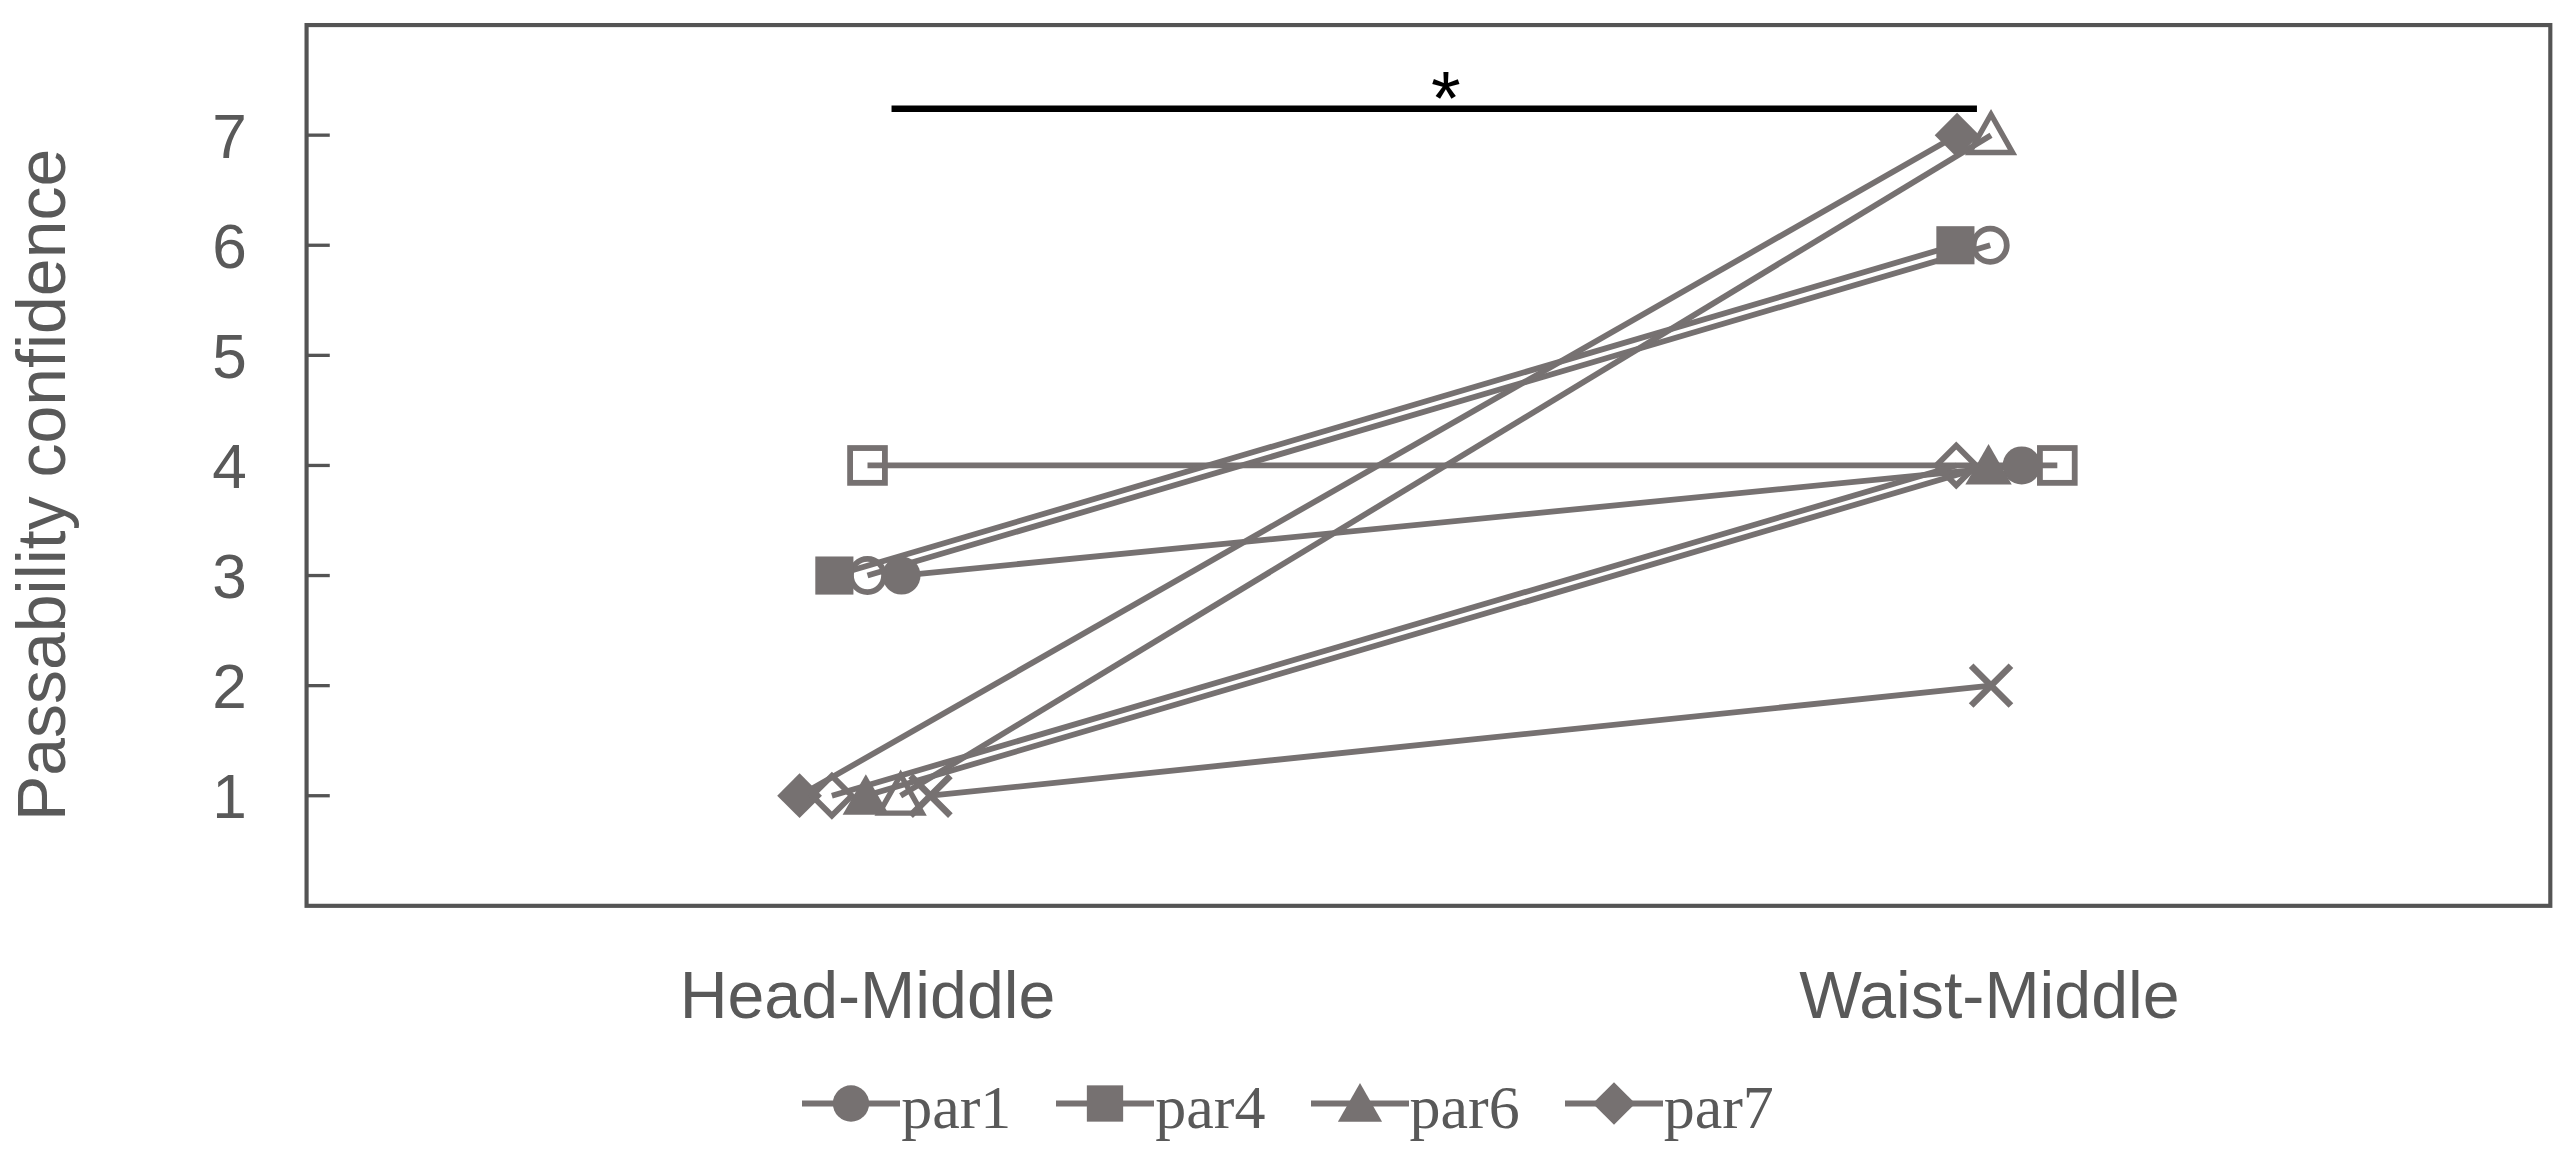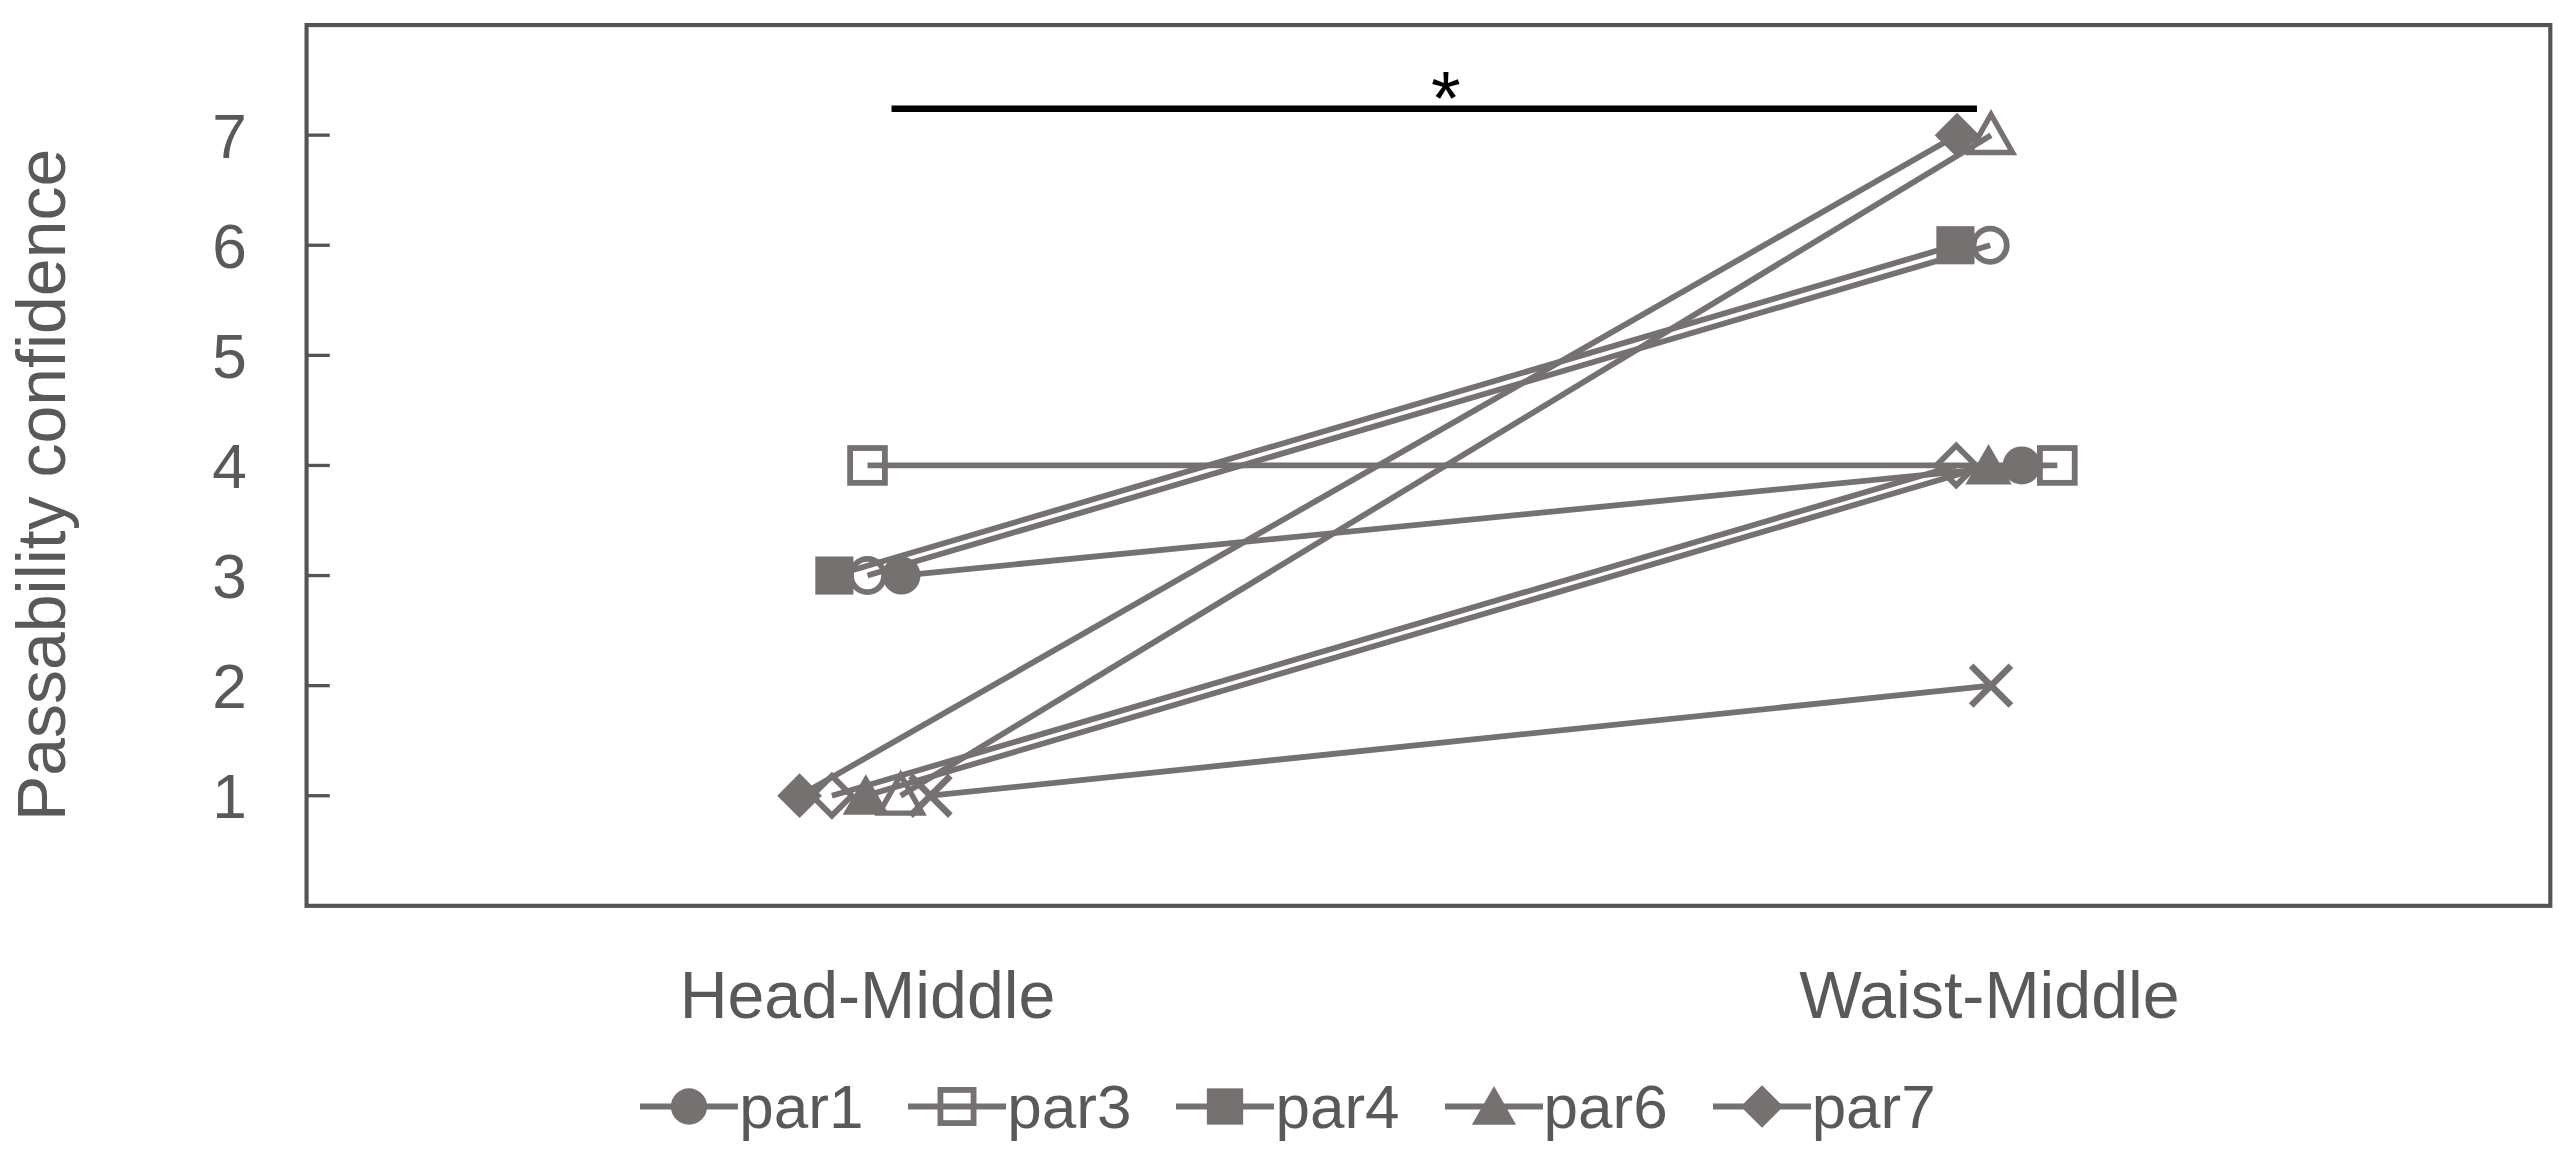--- a/index.html
+++ b/index.html
@@ -9,21 +9,21 @@
     background:#ffffff;
     overflow:hidden;
     font-family:"Liberation Sans", sans-serif;
   }
   .stage svg{position:absolute;left:0;top:0;}
   svg text{font-family:"Liberation Sans", sans-serif;}
   .legend{
     position:absolute;left:0;right:0;top:1061px;height:91px;
     display:flex;justify-content:center;align-items:center;gap:45px;
   }
-  .legend-item{display:flex;align-items:center;gap:1px;}
+  .legend-item{display:flex;align-items:flex-start;gap:1px;font-family:Liberation Serif, serif;}
   .legend-label{font-size:62px;color:#595959;line-height:1;}
 </style>
 </head>
 <body>
 
 <div class="stage">
   <svg id="chart" width="2576" height="1172" viewBox="0 0 3109 1414">
     <text id="y-axis-title" transform="translate(78,585) rotate(-90)" text-anchor="middle" font-size="82" fill="#595959">Passability confidence</text>
     <g id="plot-layer">
         <rect x="370" y="30" width="2708" height="1063" fill="none" stroke="#545454" stroke-width="5"></rect>
@@ -78,27 +78,20 @@
       <div class="legend-item">
         <svg width="98" height="55" viewBox="0 0 118 66" style="position: static;">
           <line x1="0" y1="33" x2="118" y2="33" stroke="#767171" stroke-width="7"></line>
           <circle cx="59" cy="33" r="21.849999999999998" fill="#767171"></circle>
         </svg>
         <span class="legend-label">par1</span>
       </div>
       <div class="legend-item">
         <svg width="98" height="55" viewBox="0 0 118 66" style="position: static;">
           <line x1="0" y1="33" x2="118" y2="33" stroke="#767171" stroke-width="7"></line>
-          <rect x="39.05" y="13.05" width="39.9" height="39.9" fill="none" stroke="#767171" stroke-width="7"></rect>
-        </svg>
-        <span class="legend-label">par3</span>
-      </div>
-      <div class="legend-item">
-        <svg width="98" height="55" viewBox="0 0 118 66" style="position: static;">
-          <line x1="0" y1="33" x2="118" y2="33" stroke="#767171" stroke-width="7"></line>
           <rect x="37.150000000000006" y="11.150000000000002" width="43.699999999999996" height="43.699999999999996" fill="#767171"></rect>
         </svg>
         <span class="legend-label">par4</span>
       </div>
       <div class="legend-item">
         <svg width="98" height="55" viewBox="0 0 118 66" style="position: static;">
           <line x1="0" y1="33" x2="118" y2="33" stroke="#767171" stroke-width="7"></line>
           <polygon points="59,8.3 32.400000000000006,54.849999999999994 85.6,54.849999999999994" fill="#767171"></polygon>
         </svg>
         <span class="legend-label">par6</span>

